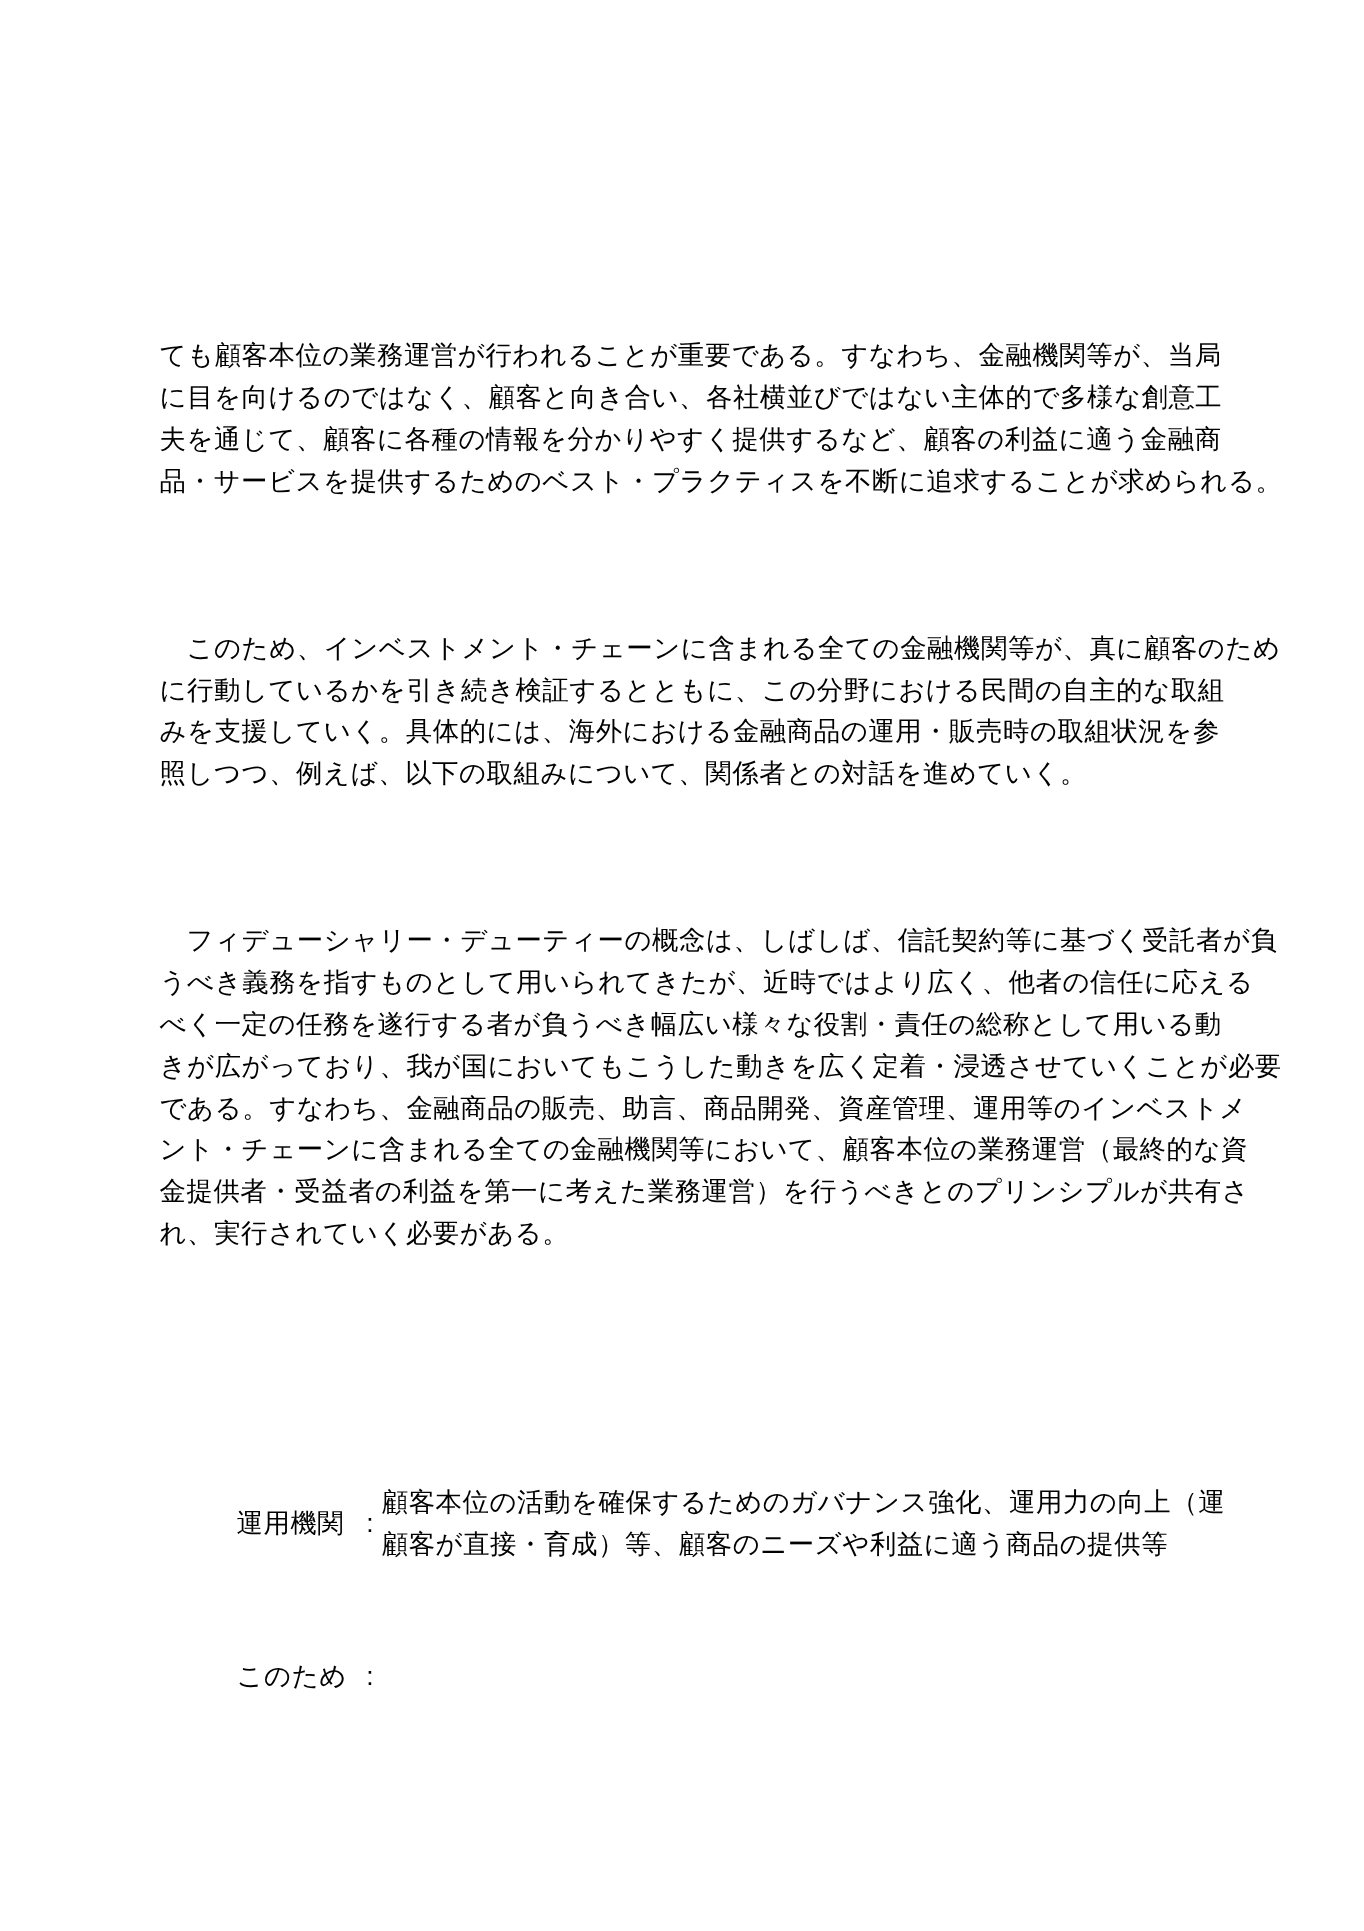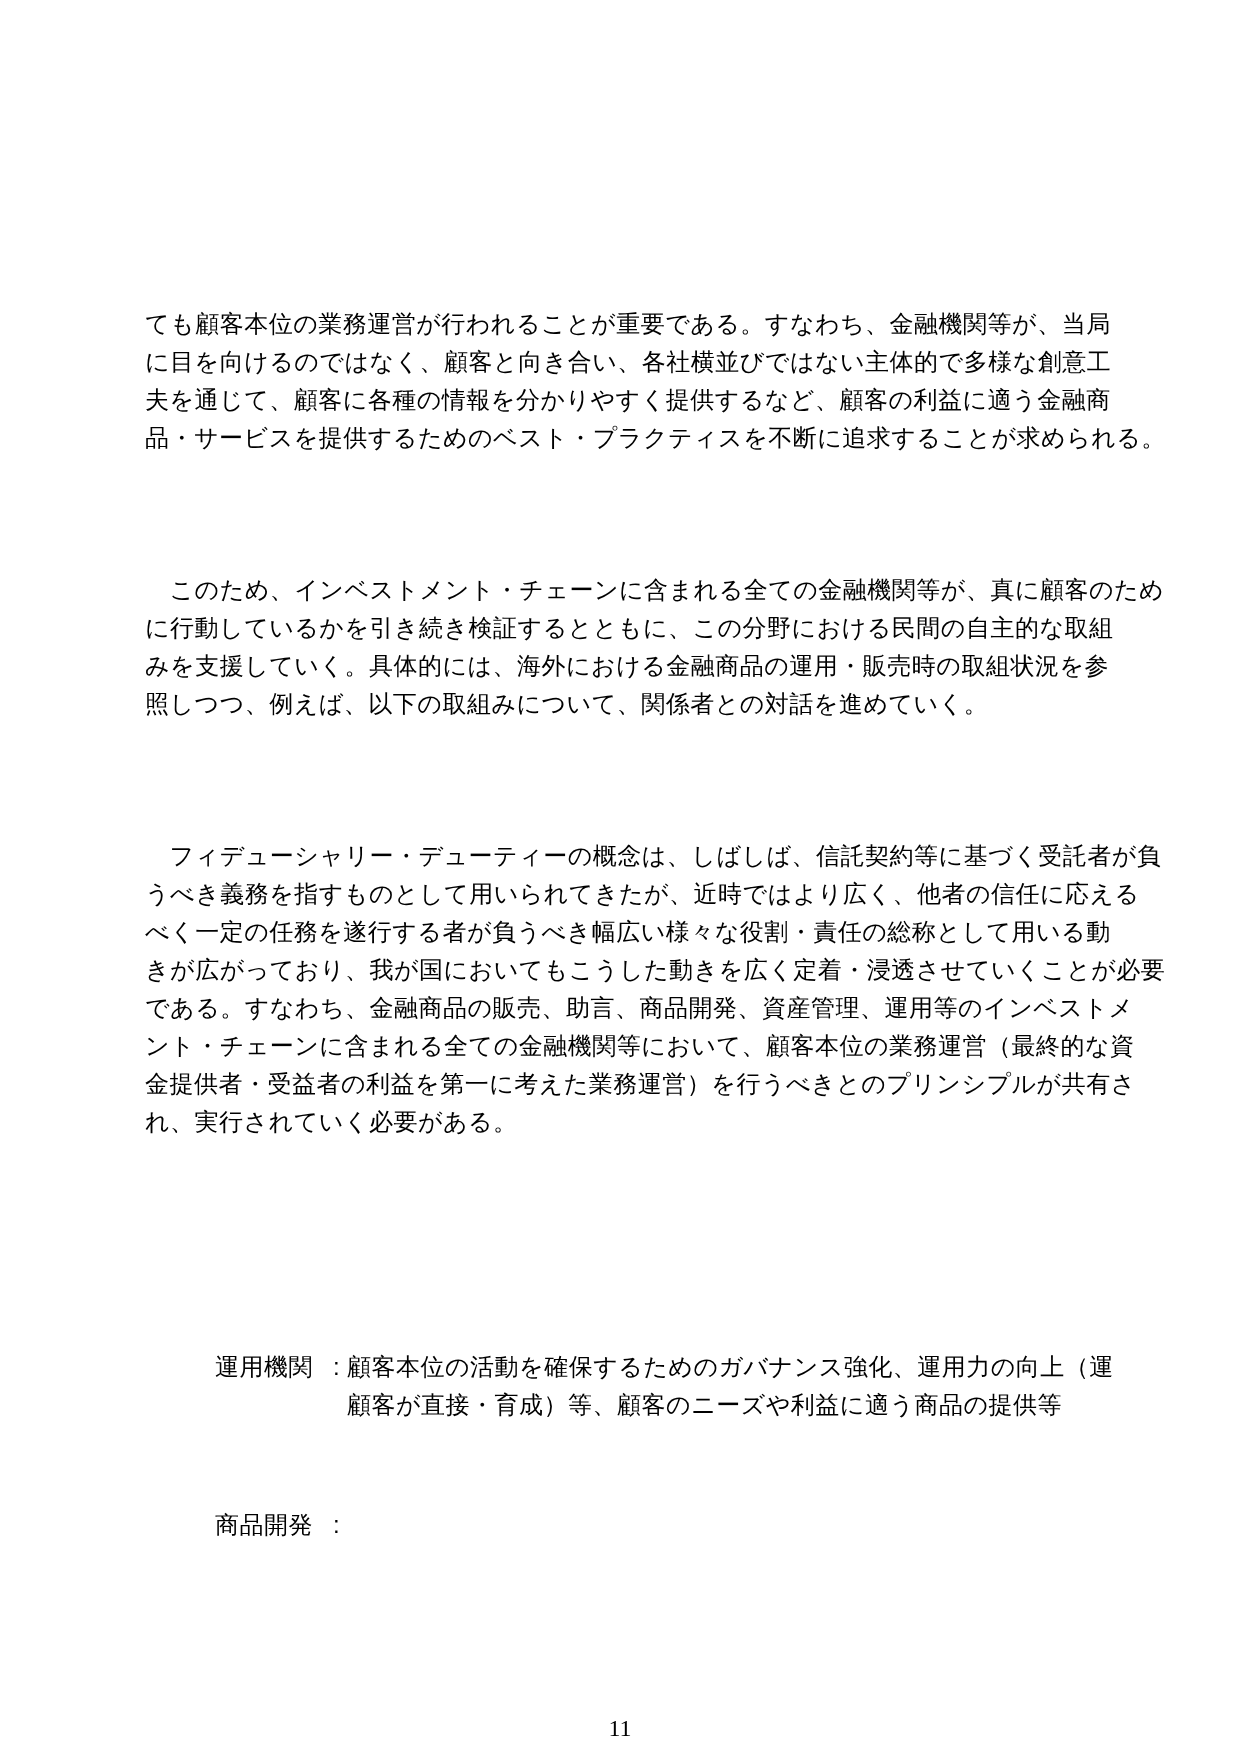--- a/index.html
+++ b/index.html
@@ -30,21 +30,21 @@
   }
   .para {
     margin: 0;
     padding: 0;
   }
   .def-block {
     margin: 17px 0 17px 70px;
   }
   .def-row {
     display: flex;
-    align-items: flex-start;
+    align-items: center;
   }
   .def-row + .def-row {
     margin-top: 6px;
   }
   .def-term {
     flex: none;
     width: 118px;
   }
   .def-colon {
     flex: none;
@@ -90,25 +90,24 @@
 れ、実行されていく必要がある。</p>
 
     <div class="def-block">
       <div class="def-row">
         <div class="def-term">運用機関</div>
         <div class="def-colon">:</div>
         <div class="def-desc">顧客本位の活動を確保するためのガバナンス強化、運用力の向上（運
 顧客が直接・育成）等、顧客のニーズや利益に適う商品の提供等</div>
       </div>
       <div class="def-row">
-        <div class="def-term">商品開発</div>
+        <div class="def-term">このため</div>
         <div class="def-colon">:</div>
       </div>
     </div>
 
     
 
     
 
   </div>
 
-  <div class="page-footer">11</div>
 </div>
 
 </body></html>

